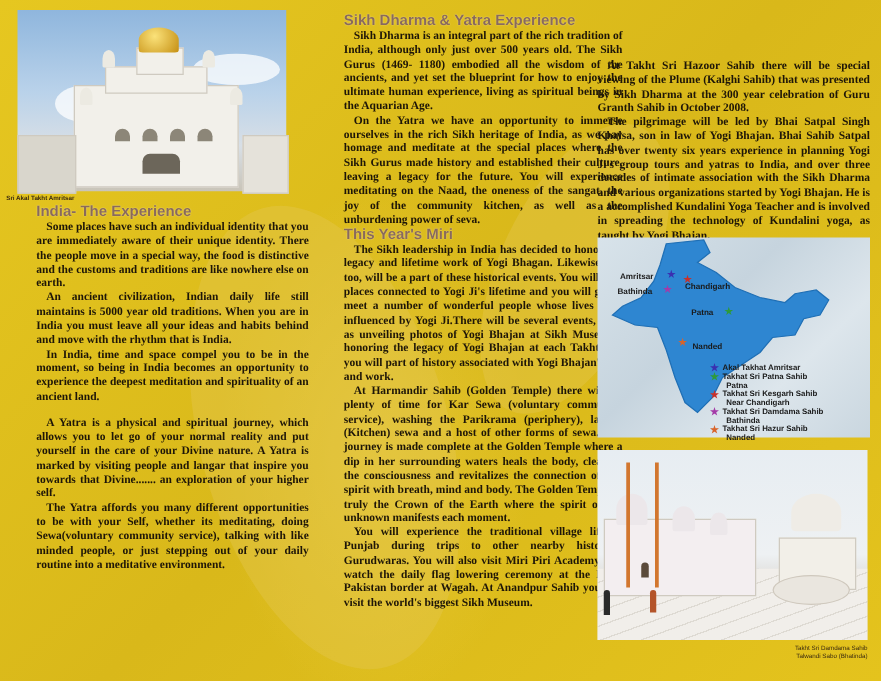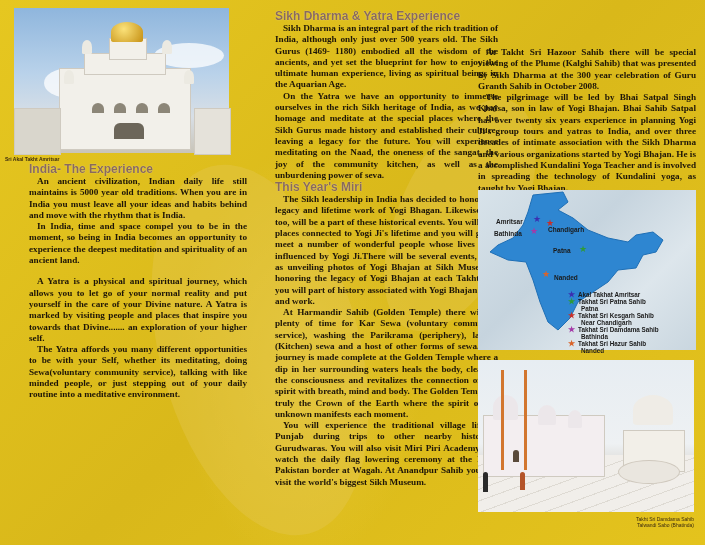--- a/index.html
+++ b/index.html
@@ -96,24 +96,25 @@
   <div class="win" style="left:78px;top:95px;width:12px;height:10px;"></div>
   <div class="win" style="left:100px;top:95px;width:12px;height:10px;"></div>
   <div class="win" style="left:122px;top:95px;width:12px;height:10px;"></div>
   <div class="win" style="left:144px;top:95px;width:12px;height:10px;"></div>
   <div class="win" style="left:100px;top:115px;width:30px;height:16px;background:#6c665a;"></div>
 </div>
 <div class="caption-small" style="position:absolute;left:5px;top:156px;">Sri Akal Takht Amritsar</div>
 
 <div class="col col1" style="top:163px;left:29px;">
   <h2 class="h">India- The Experience</h2>
+  <p class="p">Some places have such an individual identity that you are immediately aware of their unique identity. There the people move in a special way, the food is distinctive and the customs and traditions are like nowhere else on earth.</p>
   <p class="p">An ancient civilization, Indian daily life still maintains is 5000 year old traditions. When you are in India you must leave all your ideas and habits behind and move with the rhythm that is India.</p>
   <p class="p">In India, time and space compel you to be in the moment, so being in India becomes an opportunity to experience the deepest meditation and spirituality of an ancient land.</p>
   <div style="height:10px;"></div>
-  <p class="p">A Yatra is a physical and spiritual journey, which allows you to let go of your normal reality and put yourself in the care of your Divine nature. A Yatra is marked by visiting people and places that inspire you towards that Divine....... an exploration of your higher self.</p>
+  <p class="p">A Yatra is a physical and spiritual journey, which allows you to let go of your normal reality and put yourself in the care of your Divine nature. A Yatra is marked by visiting people and langar that inspire you towards that Divine....... an exploration of your higher self.</p>
   <p class="p">The Yatra affords you many different opportunities to be with your Self, whether its meditating, doing Sewa(voluntary community service), talking with like minded people, or just stepping out of your daily routine into a meditative environment.</p>
 </div>
 
 <div class="col col2" style="top:10px;">
   <h2 class="h">Sikh Dharma &amp; Yatra Experience</h2>
   <p class="p">Sikh Dharma is an integral part of the rich tradition of India, although only just over 500 years old. The Sikh Gurus (1469- 1180) embodied all the wisdom of the ancients, and yet set the blueprint for how to enjoy the ultimate human experience, living as spiritual beings in the Aquarian Age.</p>
   <p class="p">On the Yatra we have an opportunity to immerse ourselves in the rich Sikh heritage of India, as we pay homage and meditate at the special places where the Sikh Gurus made history and established their culture, leaving a legacy for the future. You will experience meditating on the Naad, the oneness of the sangat, the joy of the community kitchen, as well as the unburdening power of seva.</p>
   <h2 class="h">This Year's Miri</h2>
   <p class="p">The Sikh leadership in India has decided to honor the legacy and lifetime work of Yogi Bhagan. Likewise you too, will be a part of these historical events. You will visit places connected to Yogi Ji's lifetime and you will get to meet a number of wonderful people whose lives were influenced by Yogi Ji.There will be several events, such as unveiling photos of Yogi Bhajan at Sikh Museums, honoring the legacy of Yogi Bhajan at each Takht and you will part of history associated with Yogi Bhajan's life and work.</p>
   <p class="p">At Harmandir Sahib (Golden Temple) there will be plenty of time for Kar Sewa (voluntary community service), washing the Parikrama (periphery), langar (Kitchen) sewa and a host of other forms of sewa. The journey is made complete at the Golden Temple where a dip in her surrounding waters heals the body, cleanses the consciousness and revitalizes the connection of our spirit with breath, mind and body. The Golden Temple is truly the Crown of the Earth where the spirit of the unknown manifests each moment.</p>

